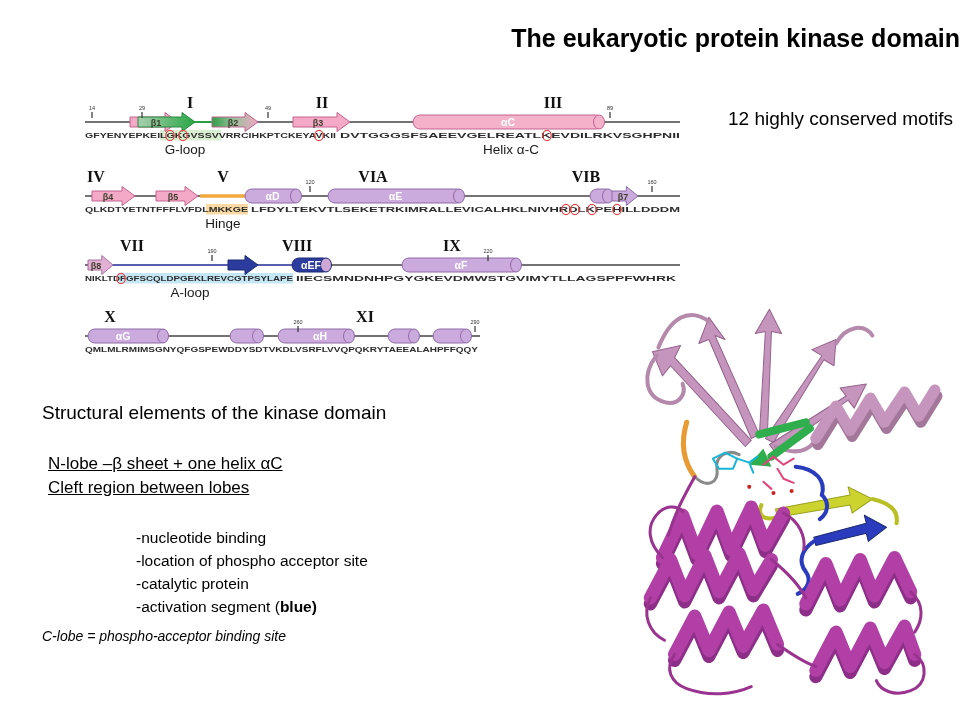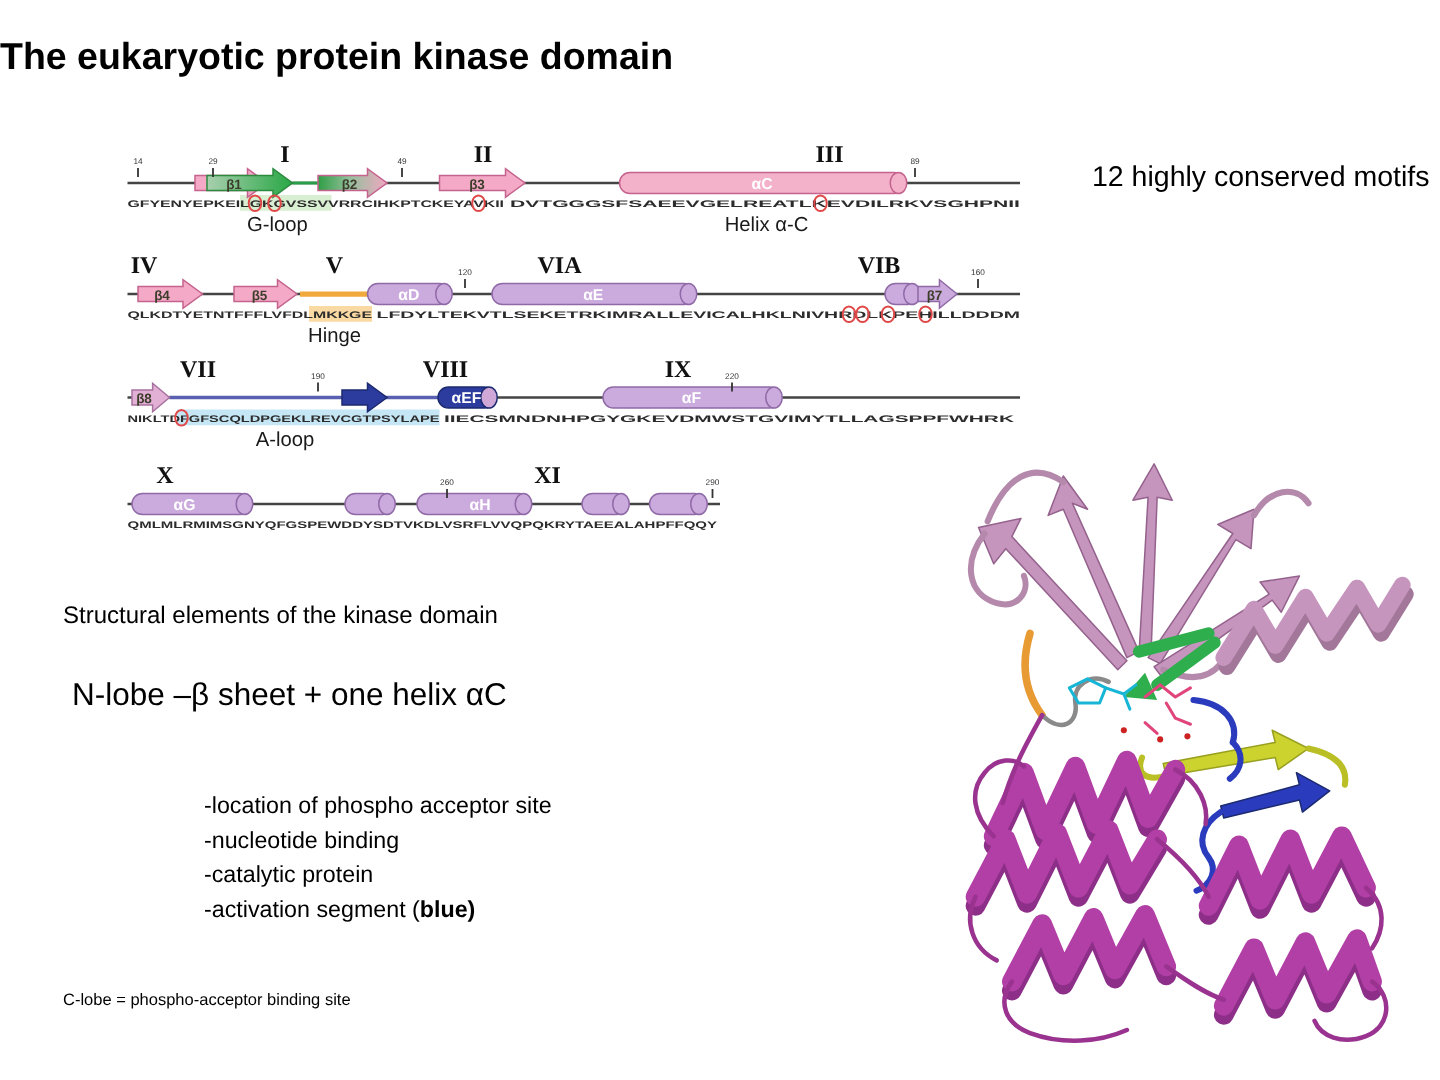--- a/index.html
+++ b/index.html
@@ -1,26 +1,26 @@
 <!DOCTYPE html>
 <html><head>
 <meta charset="utf-8">
 <style>
   html,body{margin:0;padding:0;background:#fff;}
   .slide{position:relative;width:960px;height:720px;background:#ffffff;overflow:hidden;
          font-family:"Liberation Sans",sans-serif;color:#000;}
-  .title{position:absolute;top:24px;left:0;width:100%;text-align:left;
+  .title{position:absolute;top:24px;left:0;width:100%;text-align:right;
          font-size:25px;font-weight:bold;}
   .motifs-note{position:absolute;left:728px;top:106px;width:228px;
          font-size:19px;line-height:26px;}
   #motif-diagram{position:absolute;left:78px;top:85px;width:615px;height:290px;}
-  .section-heading{position:absolute;left:42px;top:402px;font-size:16px;}
-  .desc-lines{position:absolute;left:48px;top:452px;font-size:21px;line-height:24px;}
+  .section-heading{position:absolute;left:42px;top:402px;font-size:19px;}
+  .desc-lines{position:absolute;left:48px;top:452px;font-size:17px;line-height:24px;text-decoration:underline;}
   .sub-items{position:absolute;left:136px;top:526px;font-size:15.5px;line-height:23px;}
-  .footer-line{position:absolute;left:42px;top:661px;font-size:11px;}
+  .footer-line{position:absolute;left:42px;top:628px;font-size:14px;font-style:italic;}
   #protein-svg{position:absolute;left:612px;top:293px;width:333px;height:418px;}
 </style>
 </head>
 <body>
 
 <div class="slide">
 
   <div class="title">The eukaryotic protein kinase domain</div>
 
   <div class="motifs-note">12 highly conserved motifs</div>
@@ -151,25 +151,26 @@
         <line x1="397" y1="241" x2="397" y2="247" stroke="#333" stroke-width="1.2"></line>
         <text x="397" y="238.5" text-anchor="middle" font-size="5.5" fill="#333" font-family="&quot;Liberation Sans&quot;,sans-serif">290</text>
         <text x="7" y="267" font-size="6.4" font-weight="bold" fill="#2c2c2c" font-family="&quot;Liberation Sans&quot;,sans-serif" textLength="393" lengthAdjust="spacingAndGlyphs">QMLMLRMIMSGNYQFGSPEWDDYSDTVKDLVSRFLVVQPQKRYTAEEALAHPFFQQY</text>
       </g>
     </svg>
 
   <div class="section-heading">Structural elements of the kinase domain</div>
 
   <div class="desc-lines">
     <div>N-lobe –β sheet + one helix αC</div>
+    <div>Cleft region between lobes</div>
   </div>
 
   <div class="sub-items">
+    <div>-nucleotide binding</div>
     <div>-location of phospho acceptor site</div>
-    <div>-nucleotide binding</div>
     <div>-catalytic protein</div>
     <div><span>-activation segment (</span><b>blue)</b></div>
   </div>
 
   <div class="footer-line">C-lobe = phospho-acceptor binding site</div>
 
   <svg id="protein-svg" viewBox="0 0 330 410" xmlns="http://www.w3.org/2000/svg">
     <g stroke-linecap="round" stroke-linejoin="round" fill="none">
 
       <g fill="#c695bd" stroke="#94628d" stroke-width="1">

